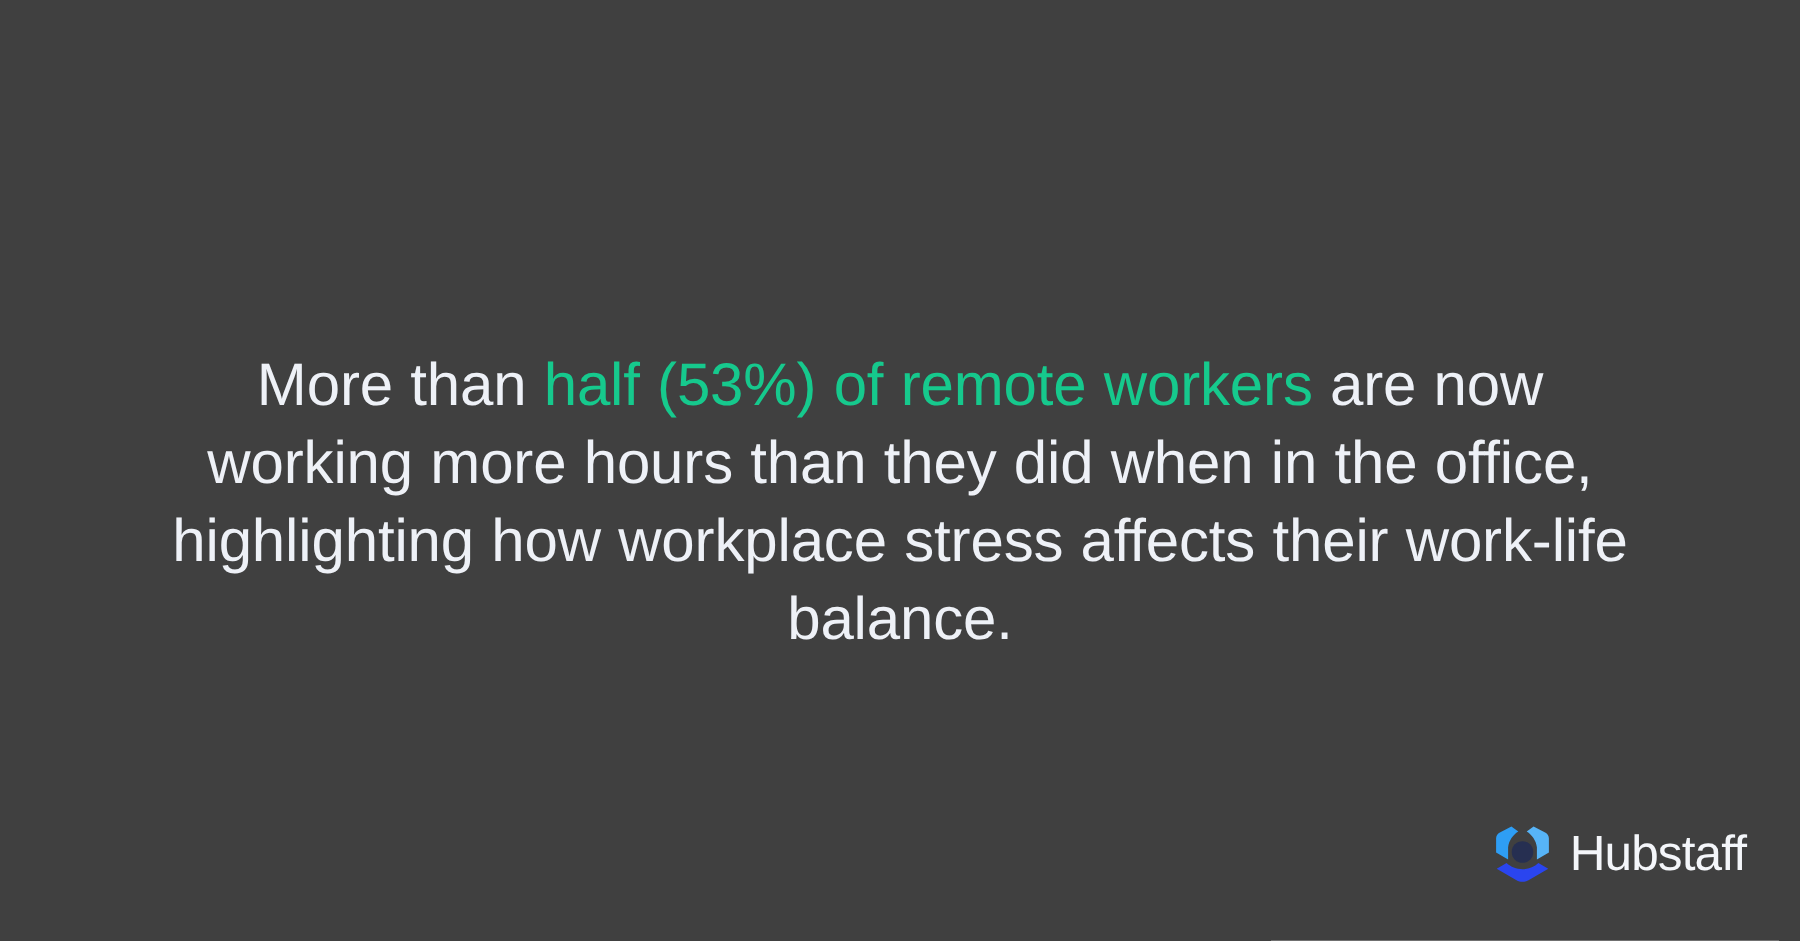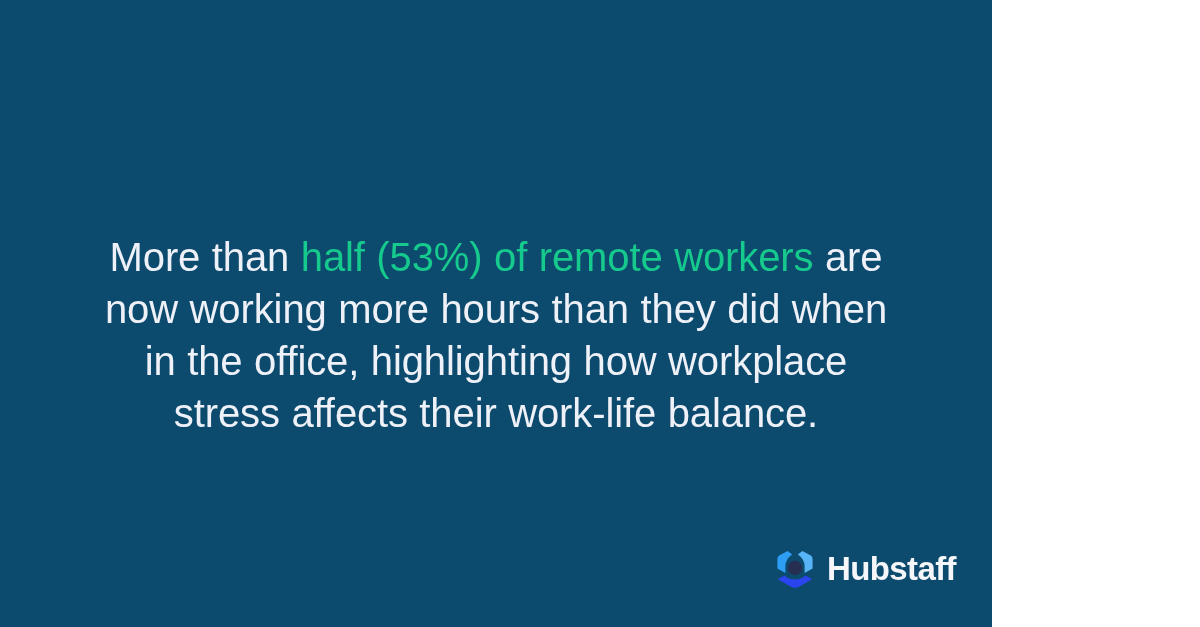--- a/index.html
+++ b/index.html
@@ -47,30 +47,30 @@
   }
   #brand-mark {
     width: 42px;
     height: 42px;
     display: block;
     flex: 0 0 auto;
   }
   #brand-wordmark {
     font-family: "Liberation Sans", sans-serif;
     font-size: 33px;
-    font-weight: 700;
+    font-weight: 400;
     letter-spacing: -0.6px;
     line-height: 1;
     white-space: nowrap;
   }
 </style>
 </head>
 <body>
 
-<div id="stat-card" style="width: 992px; height: 627px; background: #0c4a6e;">
+<div id="stat-card" style="width: 1200px; height: 627px; background: #404040;">
 
   <div id="statement-block">
     <p id="statement-text" style="color: rgb(238, 241, 247); font-size: 40px; line-height: 52px; text-align: center;"><span>More than </span><span class="hl" style="color: rgb(22, 201, 141);">half (53%) of remote workers</span><span> are now working more hours than they did when in the office, highlighting how workplace stress affects their work-life balance.</span></p>
   </div>
 
   <div id="brand-lockup">
     <svg id="brand-mark" viewBox="0 0 42 42" xmlns="http://www.w3.org/2000/svg">
 
       <path d="M13.6 4.0 L18.2 7.4 C14.6 9.6 12.0 13.4 11.4 17.8 L11.4 26.0 L3.4 21.4 L3.4 12.0 C3.4 10.4 4.2 9.0 5.6 8.2 Z" fill="#2e9ef5"></path>
 

